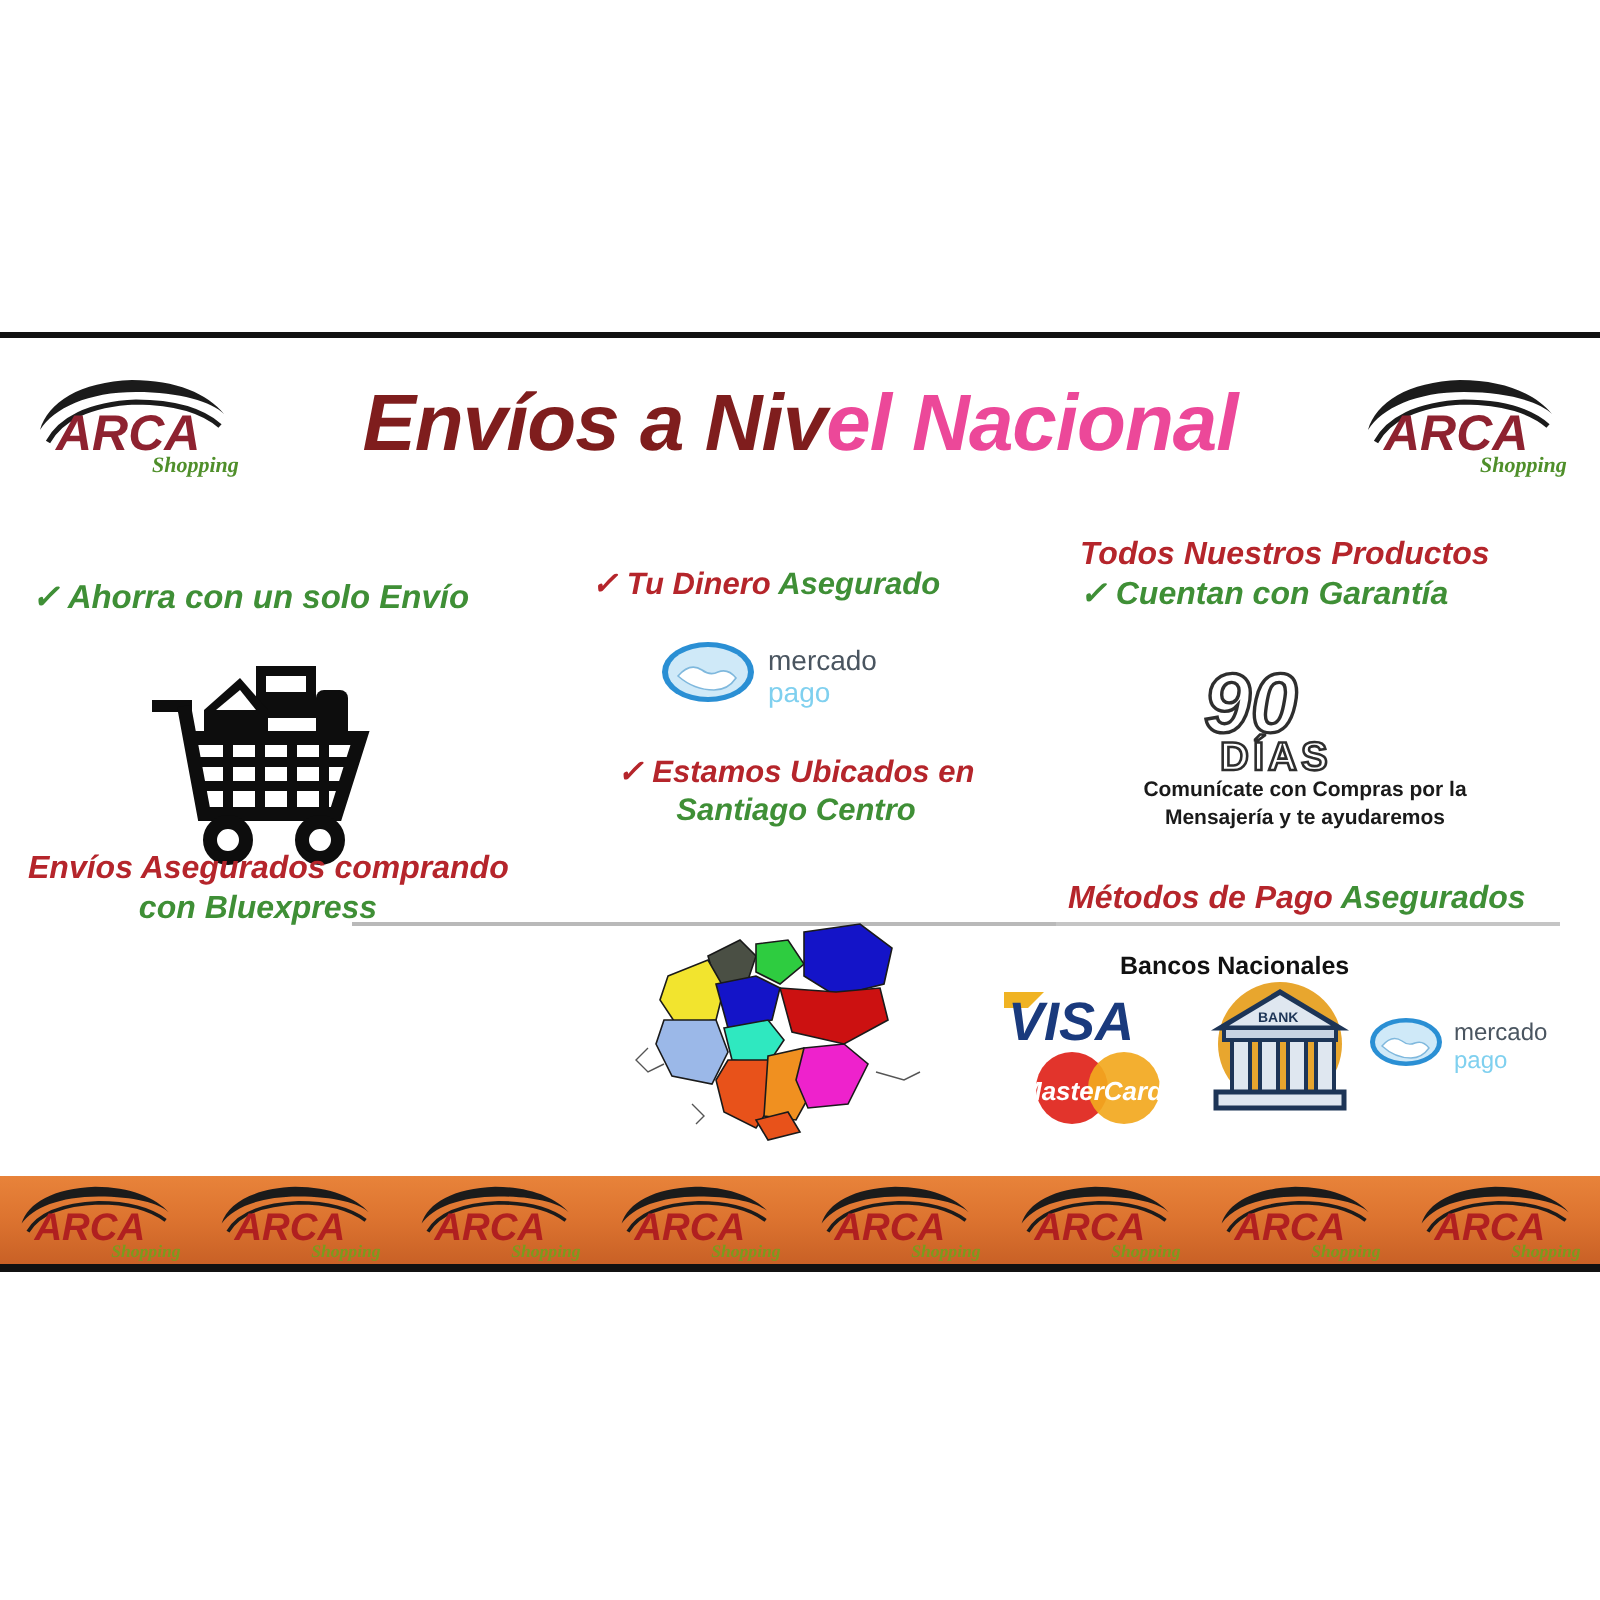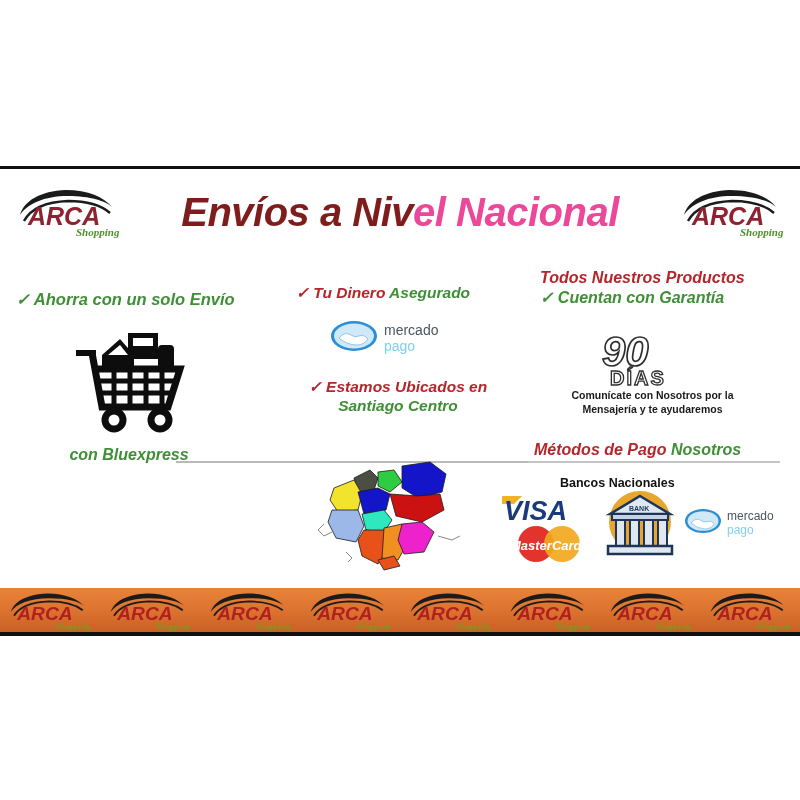--- a/index.html
+++ b/index.html
@@ -150,26 +150,26 @@
   </div>
 
   <div style="position:absolute;left:596px;top:328px;">
     <svg width="120" height="62" viewBox="0 0 120 62">
       <text x="6" y="38" font-family="Liberation Sans, sans-serif" font-size="42" font-weight="bold" font-style="italic" fill="#ffffff" stroke="#2e2e2e" stroke-width="1.7">90</text>
       <text x="14" y="57" font-family="Liberation Sans, sans-serif" font-size="20" font-weight="bold" letter-spacing="2" fill="#ffffff" stroke="#2e2e2e" stroke-width="1.3">DÍAS</text>
     </svg>
   </div>
 
   <div class="sub-note">
-    <span>Comunícate con Nosotros por la</span><br>
+    <span>Comunícate con Compras por la</span><br>
     <span>Mensajería y te ayudaremos</span>
   </div>
 
   <div class="head" id="h-blue">
-    <br>
+    <span class="r">Envíos Asegurados comprando</span><br>
     <span class="g">con Bluexpress</span>
   </div>
   <div class="hr-blue"></div>
 
 
   <div style="position:absolute;left:318px;top:448px;">
     <svg width="160" height="130" viewBox="0 0 160 130">
       <g stroke="#1a1a1a" stroke-width="0.8">
         <path d="M36 30 L52 22 L60 30 L56 42 L40 44 Z" fill="#4a4f44"></path>
         <path d="M60 24 L76 22 L84 34 L72 44 L60 38 Z" fill="#2ecc40"></path>
@@ -187,21 +187,21 @@
       <g fill="none" stroke="#555" stroke-width="0.7">
         <path d="M6 76 L0 82 L6 88 L14 84"></path>
         <path d="M120 88 L134 92 L142 88"></path>
         <path d="M28 104 L34 110 L30 114"></path>
       </g>
     </svg>
   </div>
 
   <div class="head" id="h-pay">
     <span class="r">Métodos de Pago</span>
-    <span class="g">Nosotros</span>
+    <span class="g">Asegurados</span>
   </div>
   <div class="hr-pay"></div>
   <div class="banks-label">Bancos Nacionales</div>
 
   <div style="position:absolute;left:500px;top:492px;">
     <svg width="92" height="34" viewBox="0 0 92 34">
       <path d="M2 4 L22 4 L14 12 L2 12 Z" fill="#f0b323"></path>
       <text x="4" y="28" font-family="Liberation Sans, sans-serif" font-size="27" font-weight="bold" font-style="italic" fill="#1a3a7d">VISA</text>
     </svg>
   </div>

